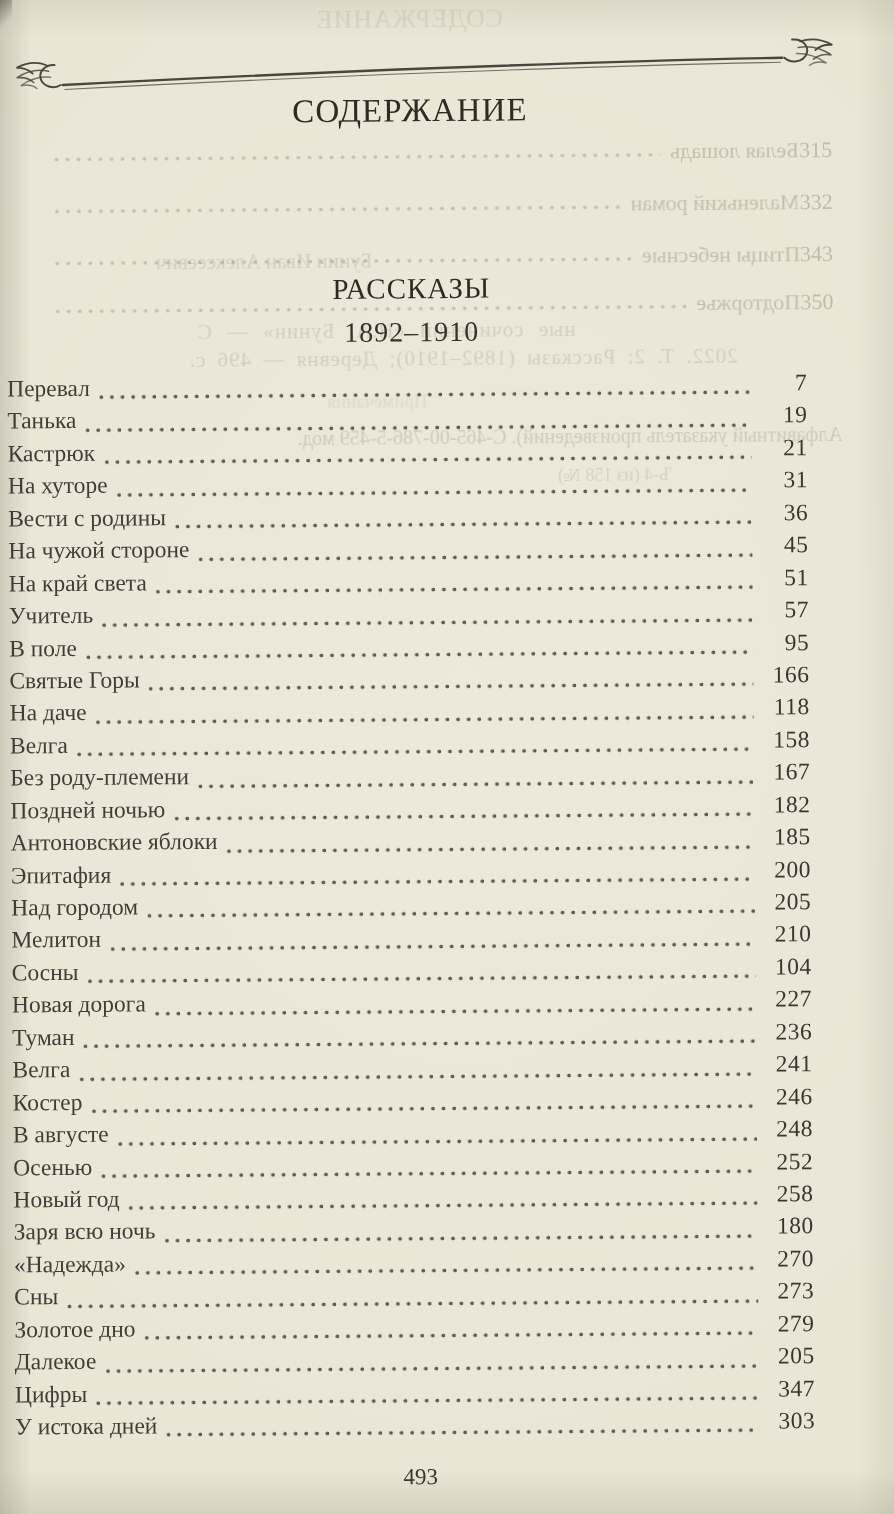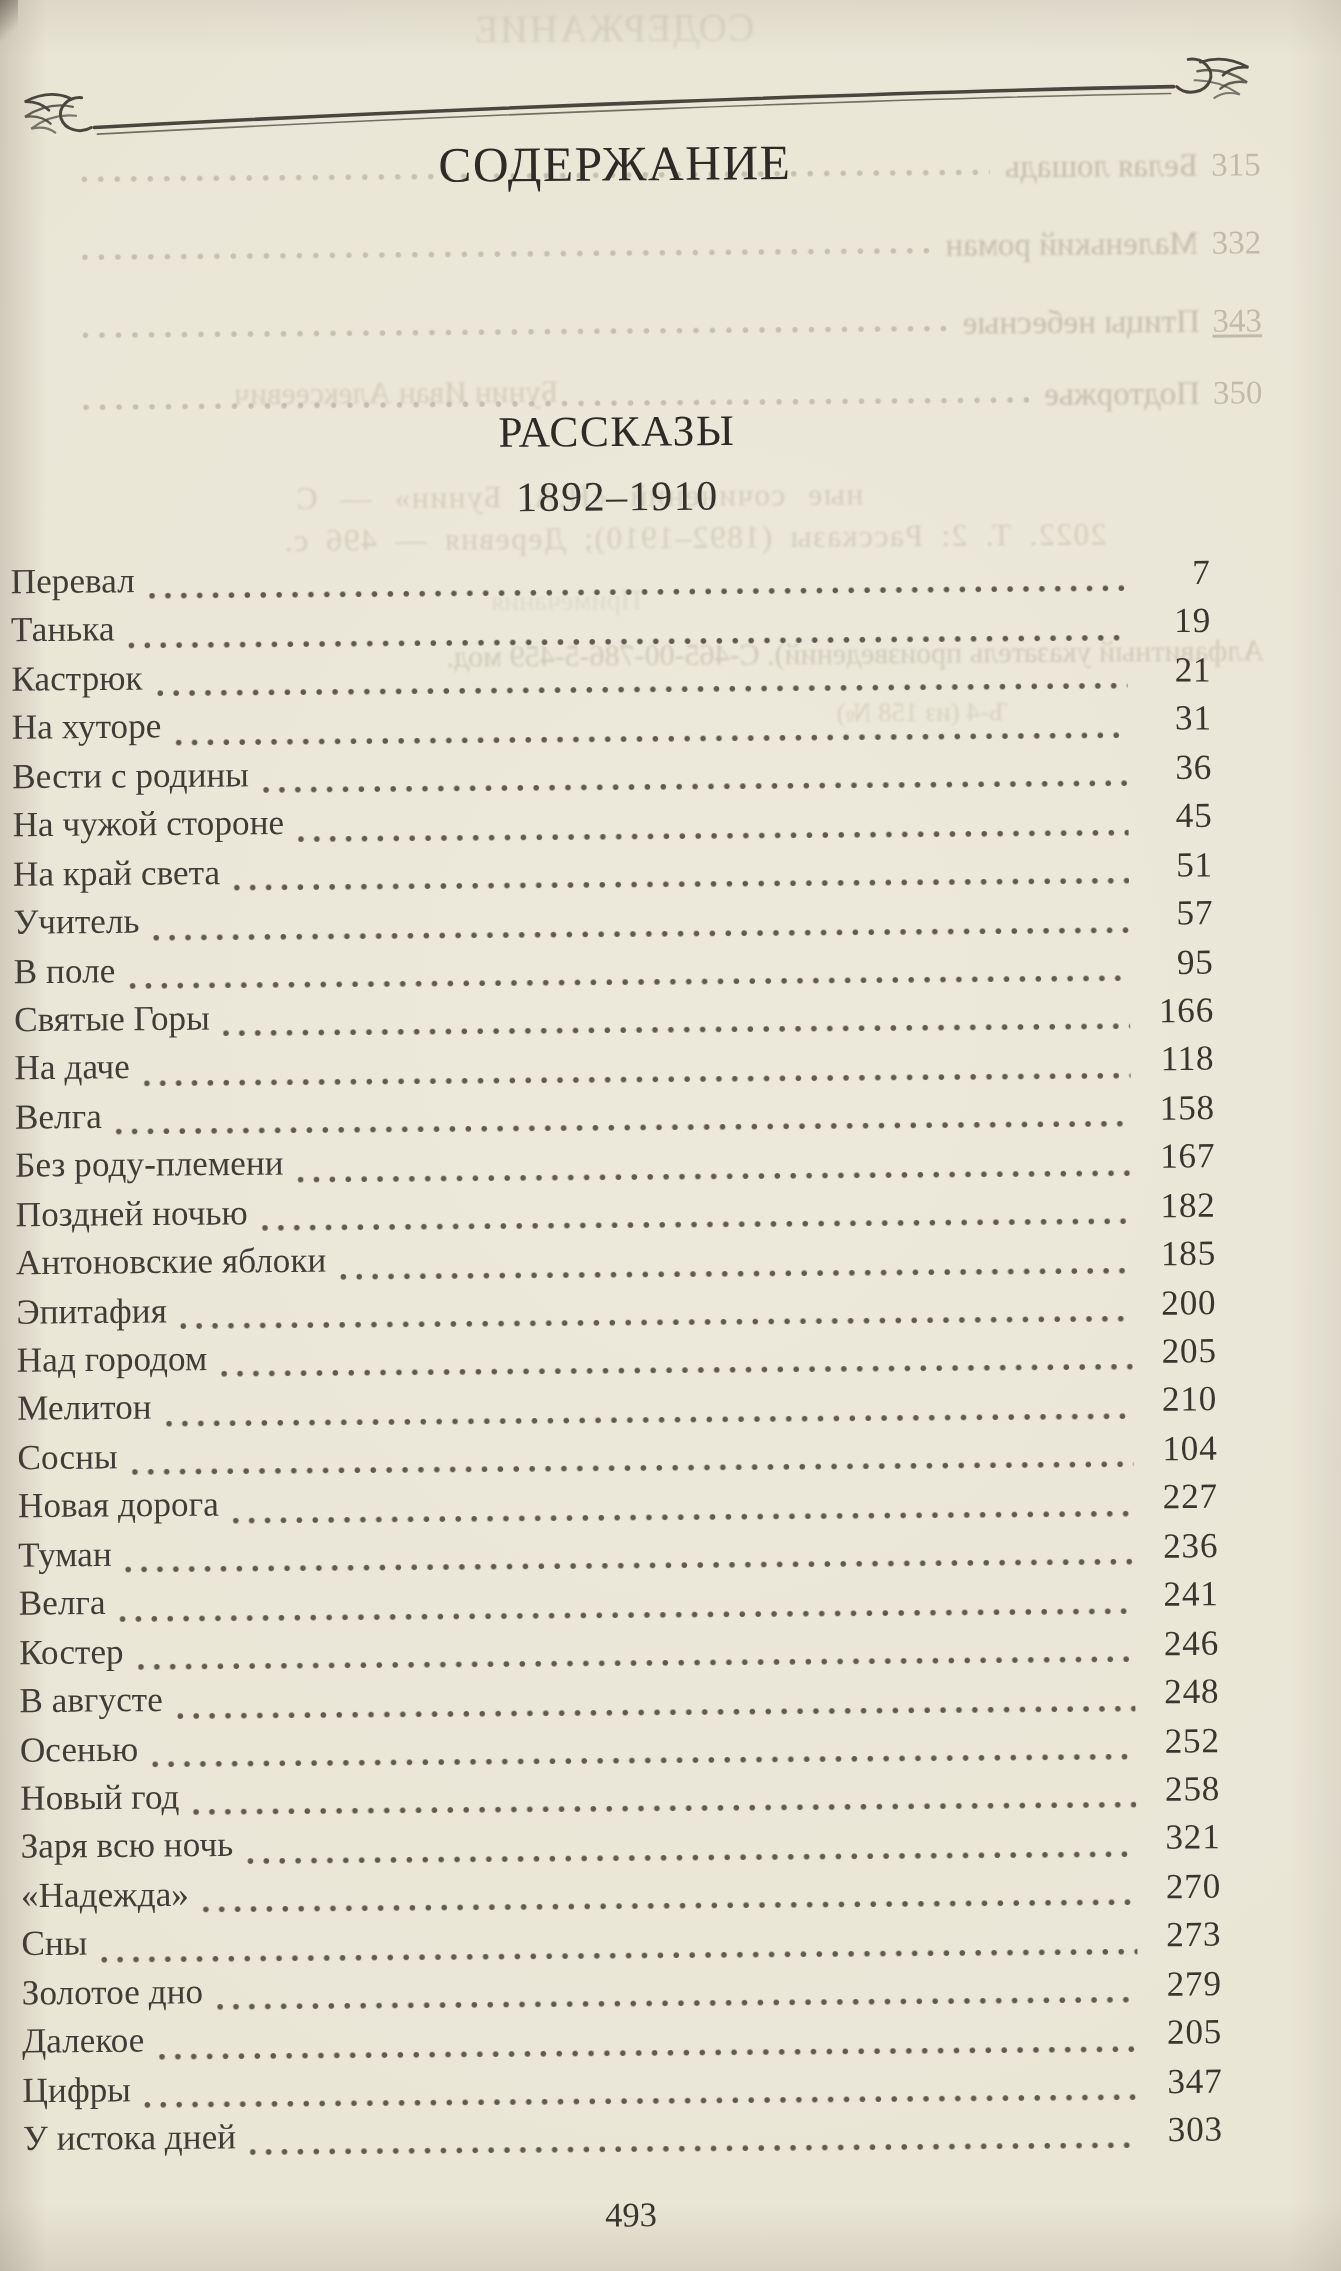--- a/index.html
+++ b/index.html
@@ -33,21 +33,21 @@
   }
   .ghost-row{
     position:absolute;left:55px;right:40px;display:flex;align-items:baseline;font-size:22px;
   }
   .ghost-row .gdots{
     flex:1;align-self:flex-end;height:5px;margin:0 10px 7px 4px;opacity:0.35;
     background-image:radial-gradient(circle at 2.2px 2.5px, rgba(116,109,90,0.9) 1.5px, rgba(116,109,90,0) 2.2px);
     background-size:11px 5px;background-repeat:repeat-x;
   }
   .ghost-row .gtitle{opacity:0.42;}
-  .ghost-row .gnum{opacity:0.45;width:50px;text-align:center;}
+  .ghost-row .gnum{opacity:0.45;width:50px;text-align:left;margin-top:40px;}
   .gfrag{position:absolute;font-size:20px;opacity:0.26;white-space:nowrap;}
 
   
   .ornament{position:absolute;left:0;top:34px;width:894px;height:70px;}
 
   
   .main-heading{
     position:absolute;top:92px;left:0;width:830px;text-align:center;
     font-size:33px;letter-spacing:1px;color:#2e2b26;font-weight:normal;margin:0;
   }
@@ -96,21 +96,21 @@
 
   <div class="ghost-row" style="top: 152px;">
     <span class="gdots"></span>
     <span class="gtitle ghost mirror g-blur" style="position:static;">Маленький роман</span>
     <span class="gnum ghost" style="position:static;">332</span>
   </div>
 
   <div class="ghost-row" style="top: 204px;">
     <span class="gdots"></span>
     <span class="gtitle ghost mirror g-blur" style="position:static;">Птицы небесные</span>
-    <span class="gnum ghost" style="position:static;text-decoration:underline;">343</span>
+    <span class="gnum ghost" style="position:static;">343</span>
   </div>
 
   <div class="ghost-row" style="top: 252px;">
     <span class="gdots"></span>
     <span class="gtitle ghost mirror g-blur" style="position:static;">Подторжье</span>
     <span class="gnum ghost" style="position:static;">350</span>
   </div>
 </div>
 
     <span class="ghost gfrag mirror g-blur" style="top:248px;left:160px;font-size:21px;">Бунин Иван Алексеевич</span>
@@ -295,21 +295,21 @@
 
   <li class="toc-row">
     <span class="title">Новый год</span>
     <span class="leader"></span>
     <span class="num">258</span>
   </li>
 
   <li class="toc-row">
     <span class="title">Заря всю ночь</span>
     <span class="leader"></span>
-    <span class="num">321</span>
+    <span class="num">180</span>
   </li>
 
   <li class="toc-row">
     <span class="title">«Надежда»</span>
     <span class="leader"></span>
     <span class="num">270</span>
   </li>
 
   <li class="toc-row">
     <span class="title">Сны</span>

